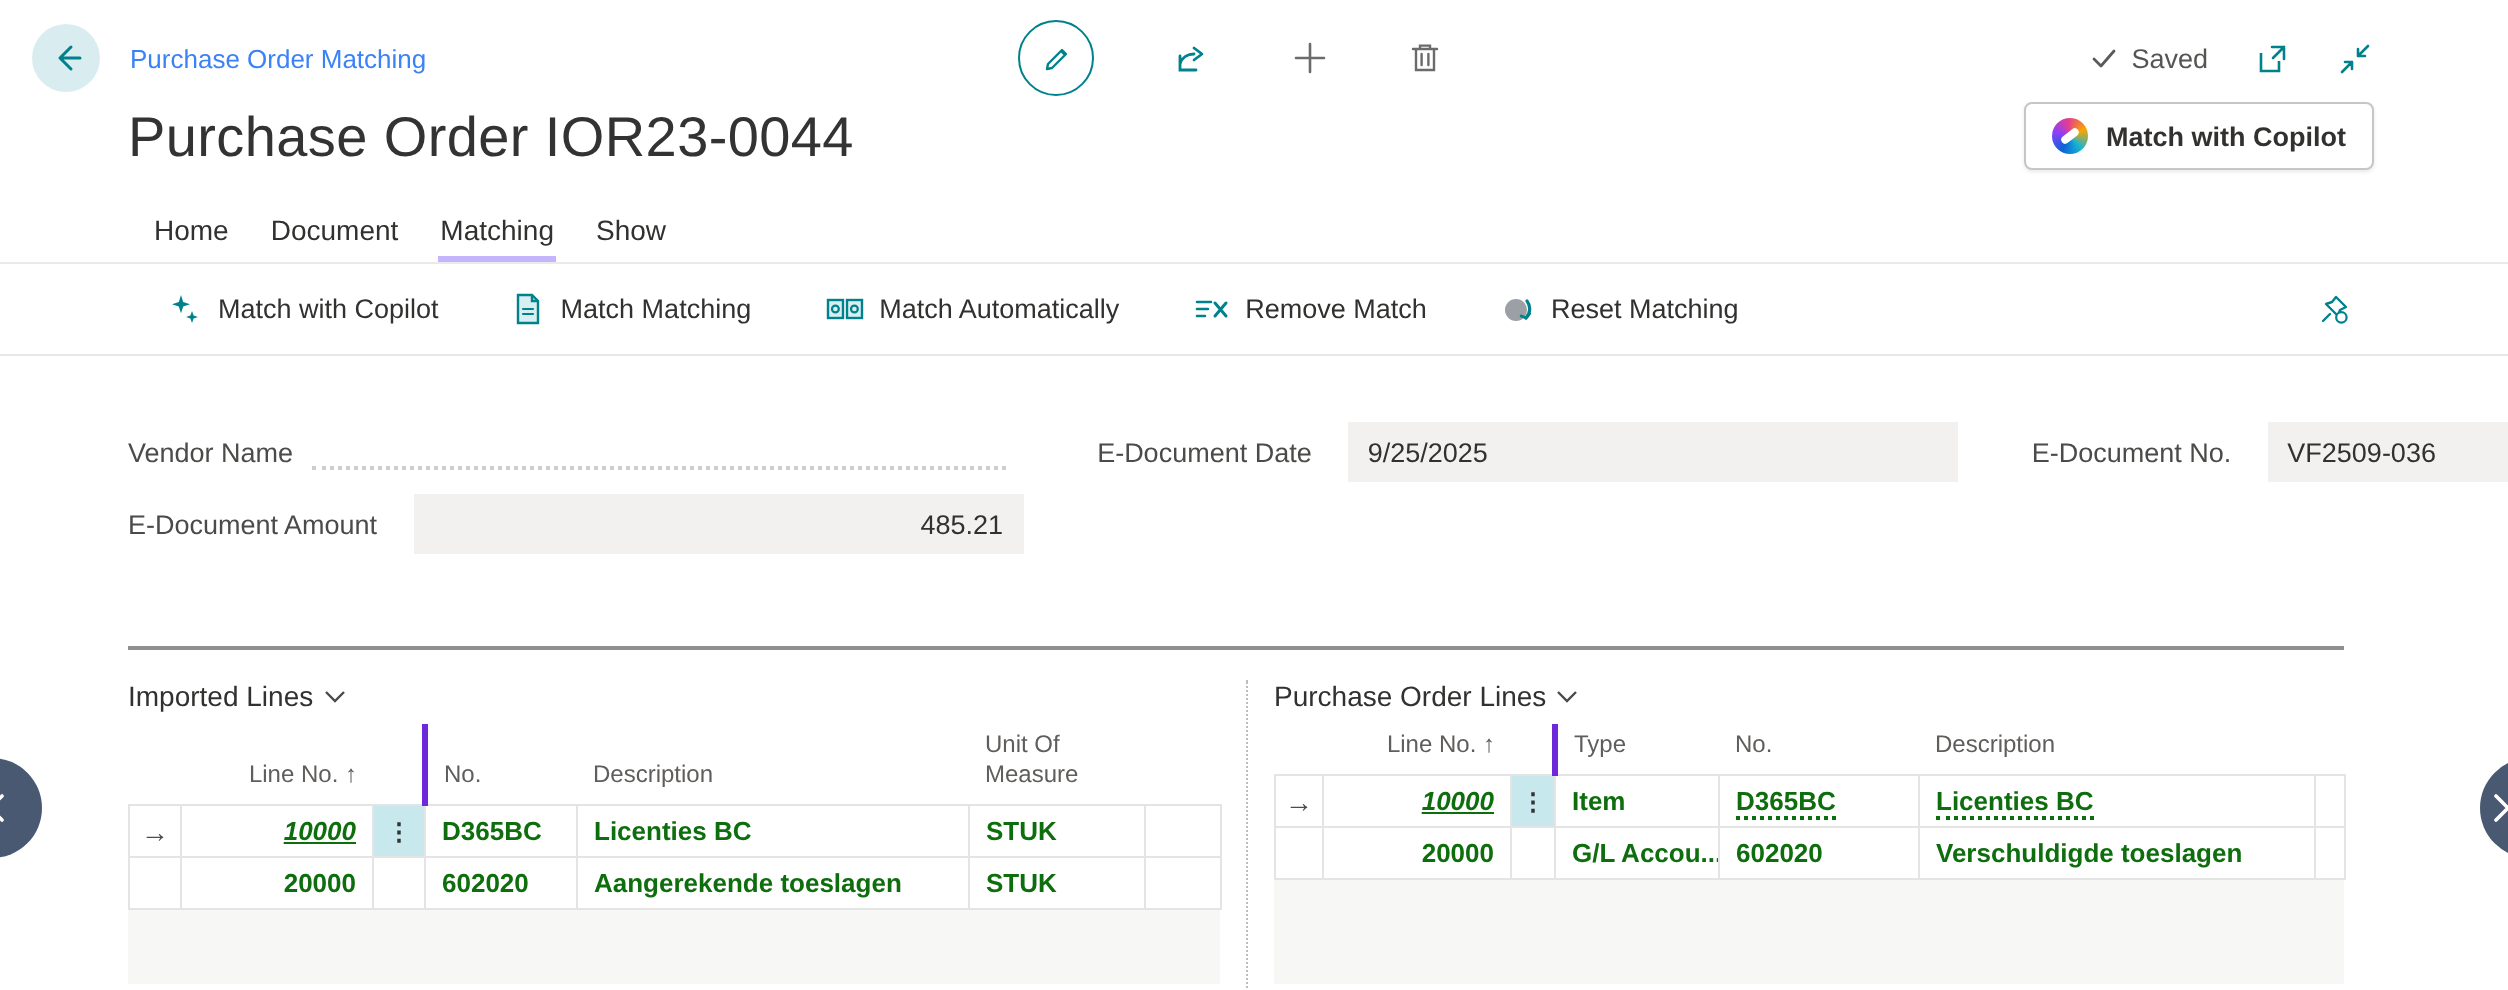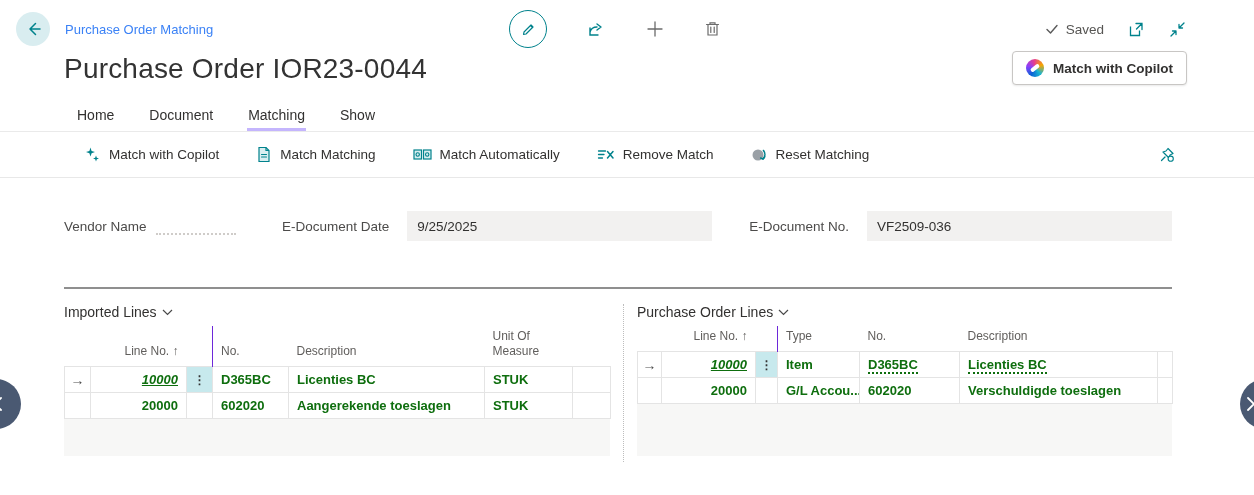--- a/index.html
+++ b/index.html
@@ -28,21 +28,21 @@
   .page-title { font-size: 28px; font-weight: 300; color: #333333; letter-spacing: 0.2px; }
   .copilot-btn { position: absolute; top: 51px; right: 67px; display: flex; align-items: center; gap: 9px;
     background: #fff; border: 1px solid #c8c6c4; border-radius: 4px; padding: 7px 13px;
     font-size: 13.5px; font-weight: 700; color: #323130; cursor: pointer; box-shadow: 0 1px 2px rgba(0,0,0,.09); }
   .copilot-logo { width: 18px; height: 18px; border-radius: 50%; position: relative; flex: none;
     background: conic-gradient(from 210deg, #0b63d6, #8a3ffc, #e63e8e, #f7a600, #19b5d1, #0b63d6); }
   .copilot-logo::after { content: ""; position: absolute; left: 4px; top: 7px; width: 10px; height: 4px;
     background: #fff; border-radius: 2px; transform: rotate(-38deg); }
 
   
-  .tabs { margin-top: 13px; padding-left: 76px; display: flex; gap: 33px; font-size: 14px; border-bottom: 1px solid #eaeaea; }
+  .tabs { margin-top: 13px; padding-left: 76px; display: flex; gap: 19px; font-size: 14px; border-bottom: 1px solid #eaeaea; }
   .tab { padding: 4px 1px 8px; cursor: pointer; color: #323130; }
   .tab.active { border-bottom: 3px solid #c4b5fd; padding-bottom: 5px; }
 
   
   .actionbar { height: 46px; display: flex; align-items: center; gap: 37px; padding-left: 84px; border-bottom: 1px solid #e8e8e8; font-size: 13.5px; }
   .action { display: flex; align-items: center; gap: 8px; cursor: pointer; white-space: nowrap; }
   .pin-btn { margin-left: auto; margin-right: 78px; cursor: pointer; }
 
   
   .fields { margin: 33px 82px 0 64px; display: grid; grid-template-columns: 1fr 1fr 1fr; column-gap: 37px; row-gap: 6px; }
@@ -59,21 +59,21 @@
   .pane { display: flex; flex-direction: column; }
   .pane-left { width: 546px; }
   .pane-gap { width: 27px; position: relative; }
   .pane-gap::before { content: ""; position: absolute; left: 13px; top: 2px; bottom: -6px; border-left: 1px dotted #bdbdbd; }
   .pane-right { width: 535px; }
   .pane-title { display: flex; align-items: center; gap: 5px; font-size: 14px; color: #323130; cursor: pointer; height: 20px; }
 
   table { border-collapse: collapse; table-layout: fixed; width: 100%; margin-top: 4px; }
   th { font-weight: 400; color: #605e5c; font-size: 12px; text-align: left; vertical-align: bottom; padding: 3px 8px 7px; line-height: 1.25; }
   th.num { text-align: right; }
-  th.hdr-sep { border-left: 1px solid #6d28d9; }
+  th.hdr-sep { border-left: 3px solid #6d28d9; }
   td { border: 1px solid #e4e4e4; height: 26px; padding: 2px 8px; font-size: 13px; font-weight: 700; color: #0e6e0e; white-space: nowrap; overflow: hidden; }
   td.num { text-align: right; }
   td.rowmark { color: #4c4c4c; font-weight: 400; text-align: center; font-size: 14px; padding: 0; }
   td.menu { text-align: center; padding: 0; color: #333; font-weight: 700; font-size: 12px; cursor: pointer; }
   td.menu.sel { background: #c7e9ed; }
   .u-solid { text-decoration: underline; cursor: pointer; font-style: italic; }
   .u-dotted { border-bottom: 2px dotted #0e6e0e; cursor: pointer; }
   .pane-footer { flex: 1; background: #f7f7f6; }
 
   
@@ -237,20 +237,25 @@
   </div>
   <div class="field">
     <span class="field-label">E-Document Date</span>
     <span class="leader"></span>
     <div class="field-value">9/25/2025</div>
   </div>
   <div class="field">
     <span class="field-label">E-Document No.</span>
     <span class="leader"></span>
     <div class="field-value">VF2509-036</div>
+  </div>
+  <div class="field">
+    <span class="field-label">E-Document Amount</span>
+    <span class="leader"></span>
+    <div class="field-value amount">485.21</div>
   </div>
 </div>
 
 <hr class="section-divider">
 
 <div class="panes">
 
   <div class="pane pane-left">
     <div class="pane-title">
       <span>Imported Lines</span>

